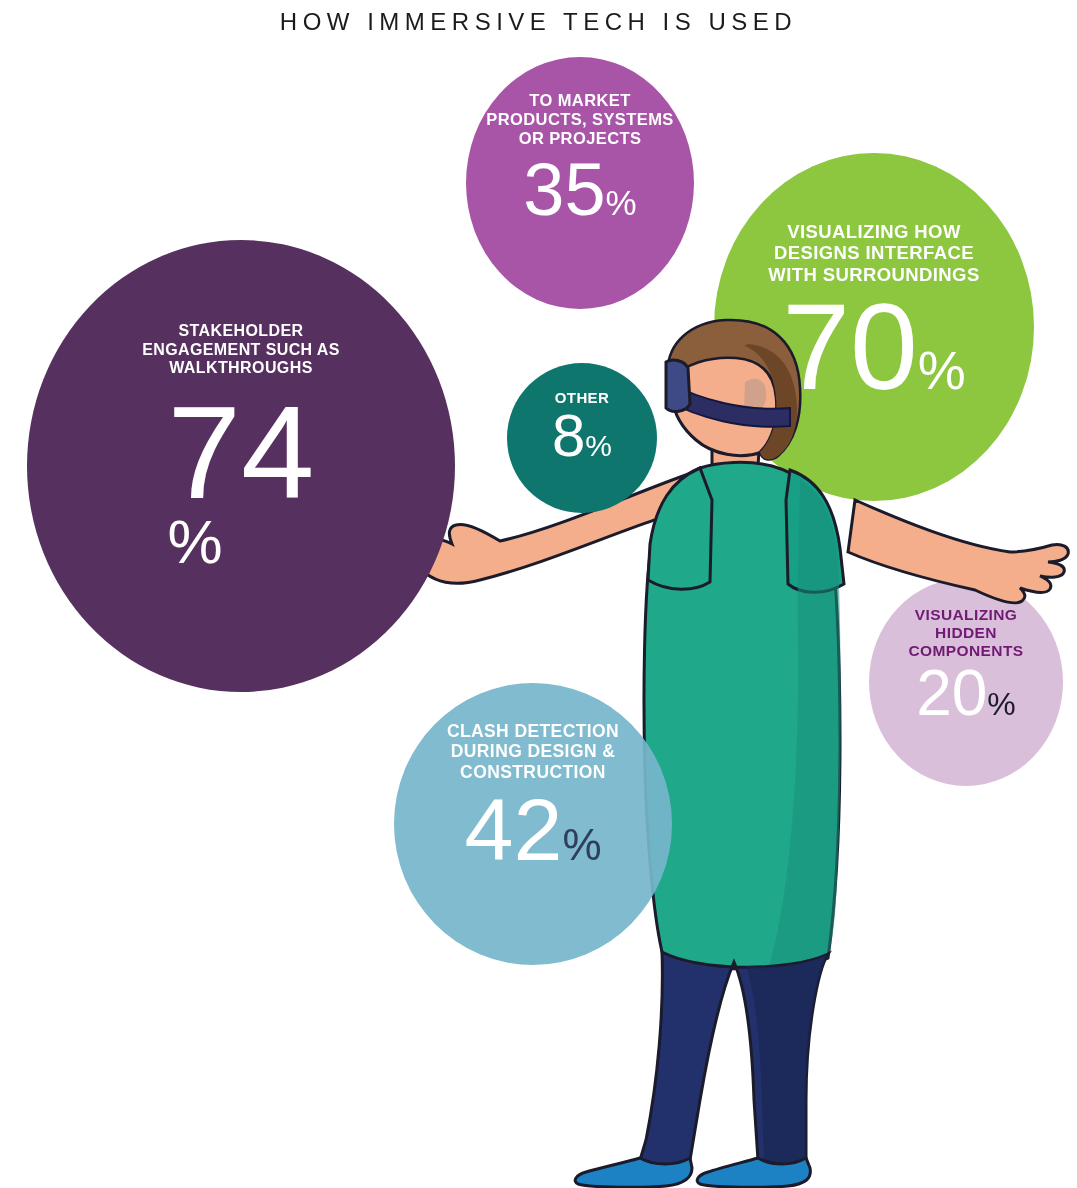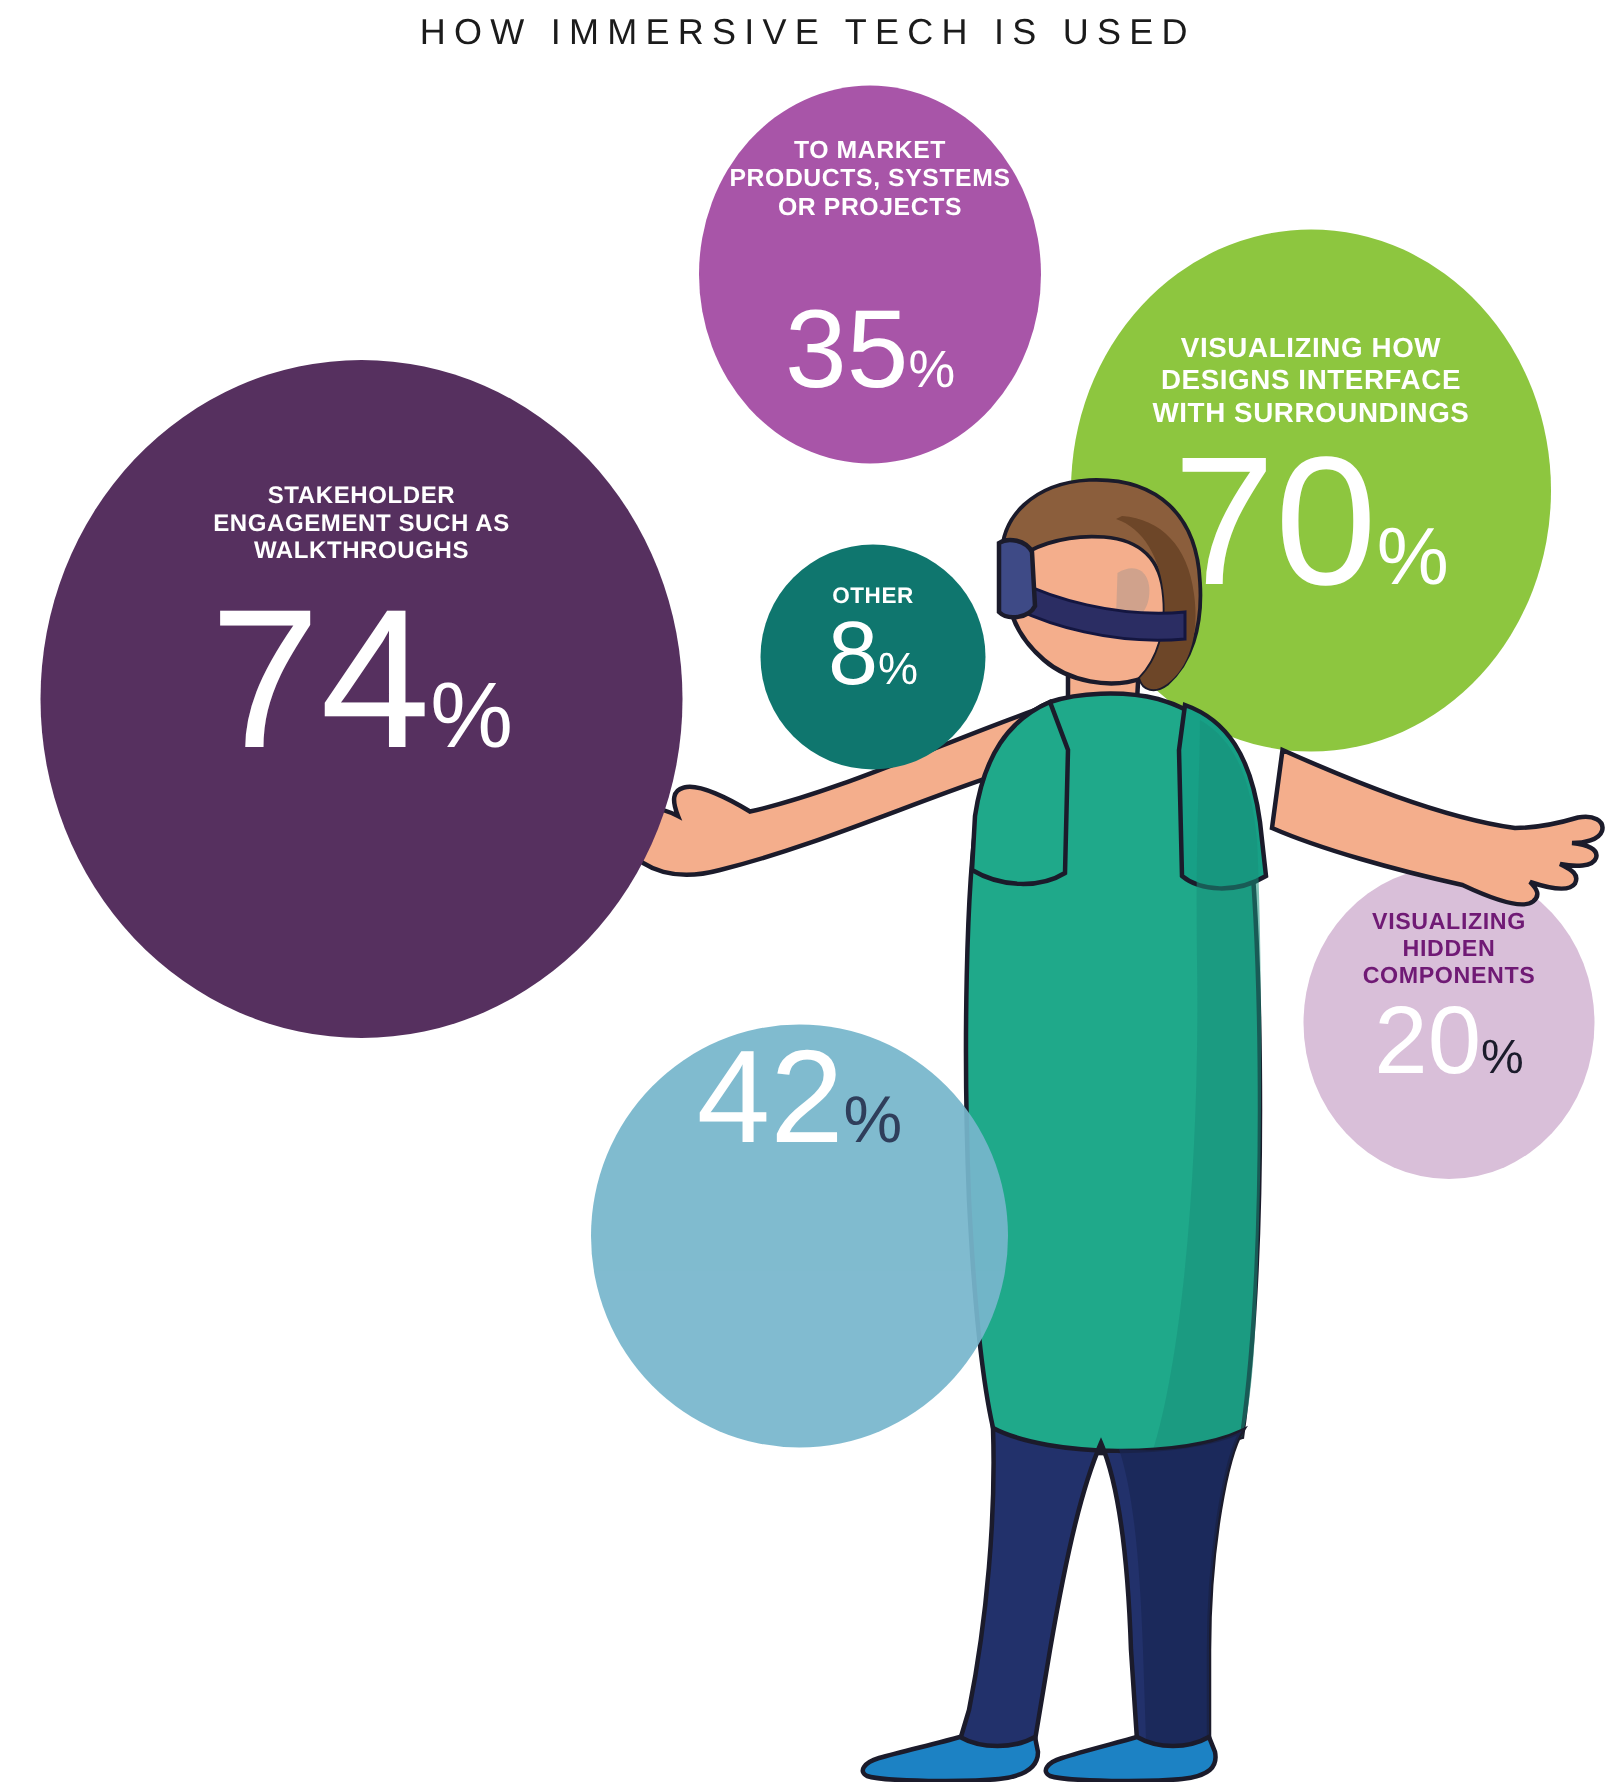--- a/index.html
+++ b/index.html
@@ -62,28 +62,27 @@
 
   
   #bubble-stakeholder {
     left: 27px; top: 240px; width: 428px; height: 452px;
     background: #56305F;
   }
   #bubble-stakeholder .label {
     color: #ffffff; font-size: 16px; margin-top: 82px;
   }
   #bubble-stakeholder .value {
-    color: #ffffff; font-size: 132px; margin-top: 14px;
+    color: #ffffff; font-size: 132px; margin-top: 14px; flex-direction: column;
   }
   #bubble-stakeholder .value .pct { font-size: 62px; }
 
   #bubble-market {
     left: 466px; top: 57px; width: 228px; height: 252px;
     background: #A855A8;
-    gap: 43px;
   }
   #bubble-market .label {
     color: #ffffff; font-size: 16.5px; margin-top: 34px;
   }
   #bubble-market .value {
     color: #ffffff; font-size: 74px; margin-top: 8px;
   }
   #bubble-market .value .pct { font-size: 35px; }
 
   #bubble-visualizing-surroundings {
@@ -254,19 +253,22 @@
 
   <div class="bubble layer-front" id="bubble-other">
     <div class="label">OTHER</div>
     <div class="value">
       <span>8</span>
       <span class="pct">%</span>
     </div>
   </div>
 
   <div class="bubble layer-front" id="bubble-clash" style="opacity:0.93;">
+    <div class="label">CLASH DETECTION
+DURING DESIGN &amp;
+CONSTRUCTION</div>
     <div class="value">
       <span>42</span>
       <span class="pct">%</span>
     </div>
   </div>
 
 </div>
 
 </body></html>

